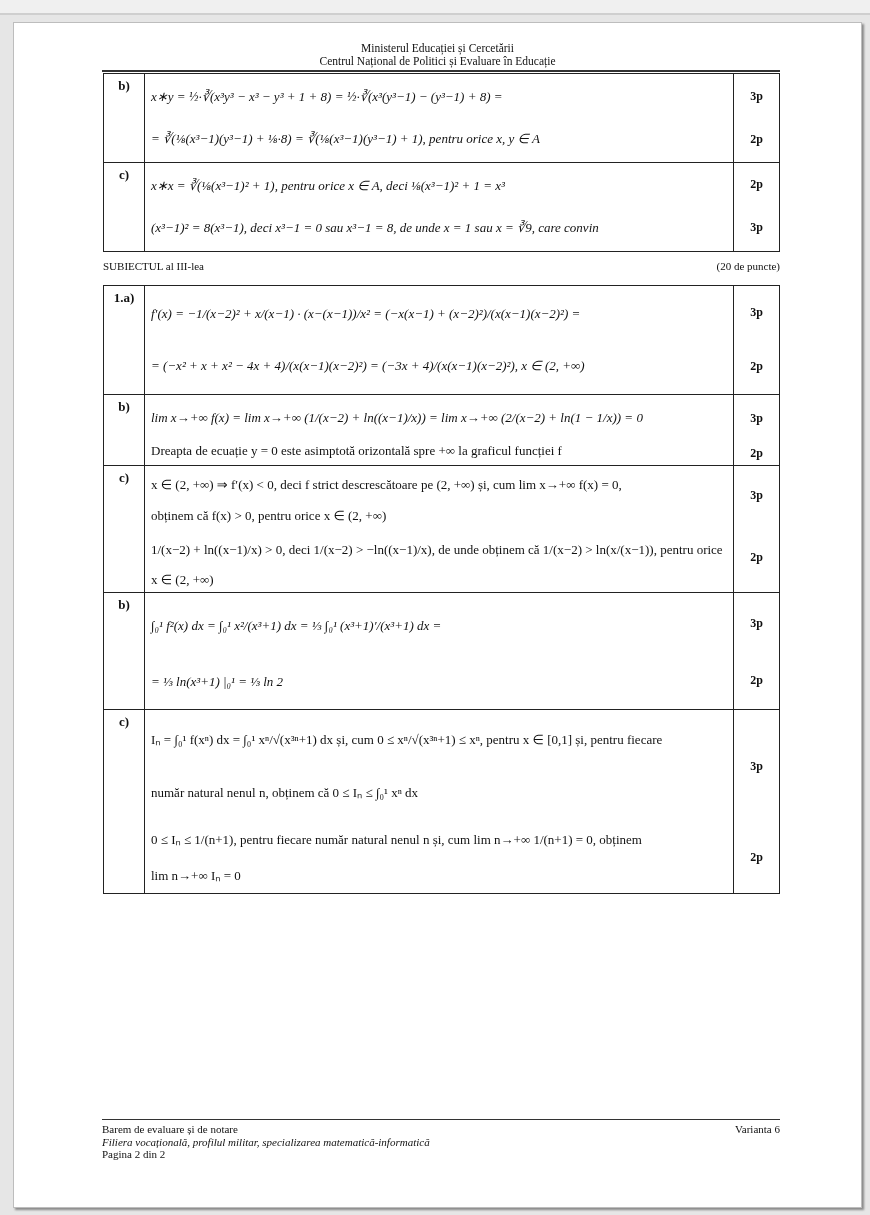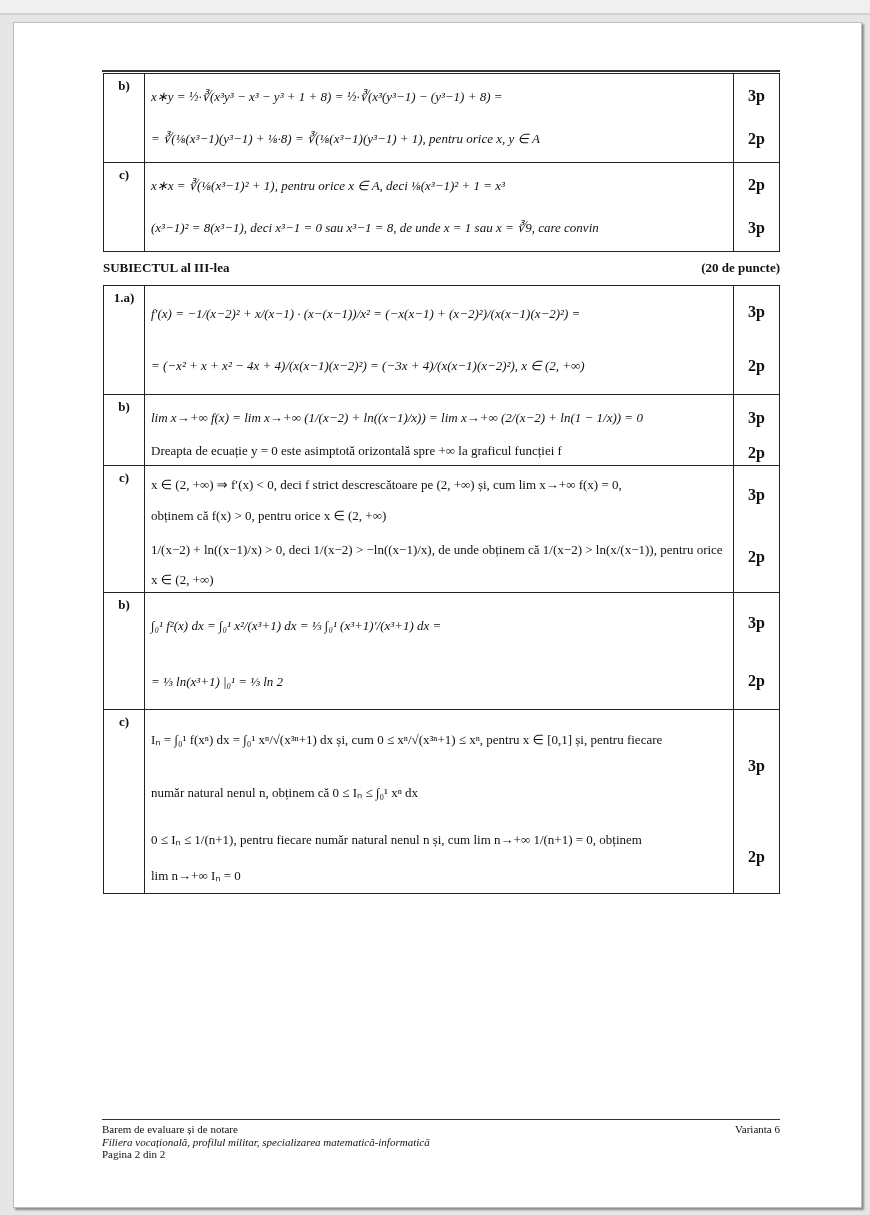--- a/index.html
+++ b/index.html
@@ -11,35 +11,39 @@
   .page {
     position:absolute; left:13px; top:22px; width:847px; height:1184px; background:#fff;
     border:1px solid #bdbdbd; box-shadow:2px 2px 2px #8a8a8a;
   }
   .header { position:absolute; left:0; width:847px; top:19px; text-align:center; font-size:11.5px; line-height:13px; }
   .hrule { position:absolute; left:88px; width:678px; top:47px; border-top:2px solid #333; }
   table.barem { position:absolute; left:89px; width:677px; border-collapse:collapse; font-size:13px; }
   table.barem td { border:1.5px solid #222; vertical-align:top; padding:0; }
   td.lbl { width:40px; text-align:center; font-weight:bold; font-size:13px; padding-top:4px !important; }
   td.sol { padding:2px 6px !important; font-style:normal; }
-  td.pts { width:45px; text-align:center; font-weight:bold; font-size:16px; }
+  td.pts { width:45px; text-align:center; font-weight:bold; font-size:12px; }
   .math { font-style:italic; }
-  .sect { position:absolute; left:89px; width:677px; font-weight:bold; font-size:13px; display:flex; justify-content:space-between; }
+  .sect { position:absolute; left:89px; width:677px; font-weight:normal; font-size:11px; display:flex; justify-content:space-between; }
   .footer { position:absolute; left:88px; width:678px; top:1096px; border-top:1.5px solid #333; font-size:11px; line-height:12.5px; padding-top:3px; }
   .footer .it { font-style:italic; }
   .footer .r { position:absolute; right:0; top:3px; }
   .footer .c { }
 </style>
 </head>
 <body>
 
 <div class="topbar"></div>
 
 <div class="page">
 
+  <div class="header">
+    <div>Ministerul Educației și Cercetării</div>
+    <div>Centrul Național de Politici și Evaluare în Educație</div>
+  </div>
   <div class="hrule"></div>
 
   <table class="barem" style="top:50px;">
     <tbody>
         <tr style="height:89px;">
       <td class="lbl">b)</td>
       <td class="sol">
         <div class="math" style="height:42px;line-height:42px;">x∗y = ½·∛(x³y³ − x³ − y³ + 1 + 8) = ½·∛(x³(y³−1) − (y³−1) + 8) =</div>
         <div class="math" style="height:42px;line-height:42px;">= ∛(⅛(x³−1)(y³−1) + ⅛·8) = ∛(⅛(x³−1)(y³−1) + 1), pentru orice x, y ∈ A</div>
       </td>

